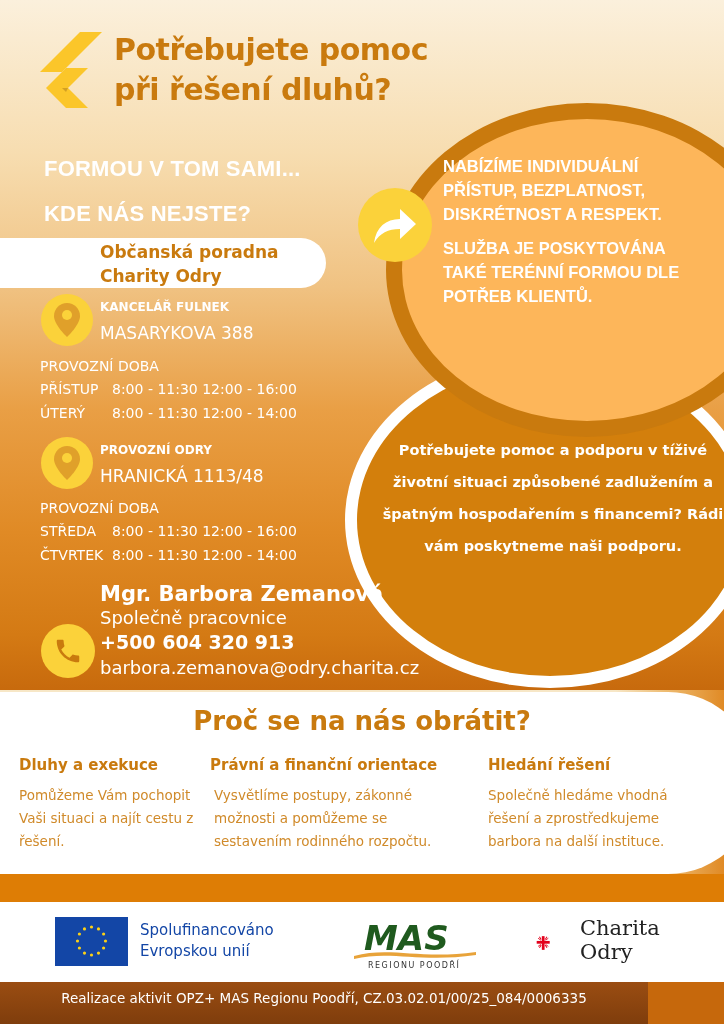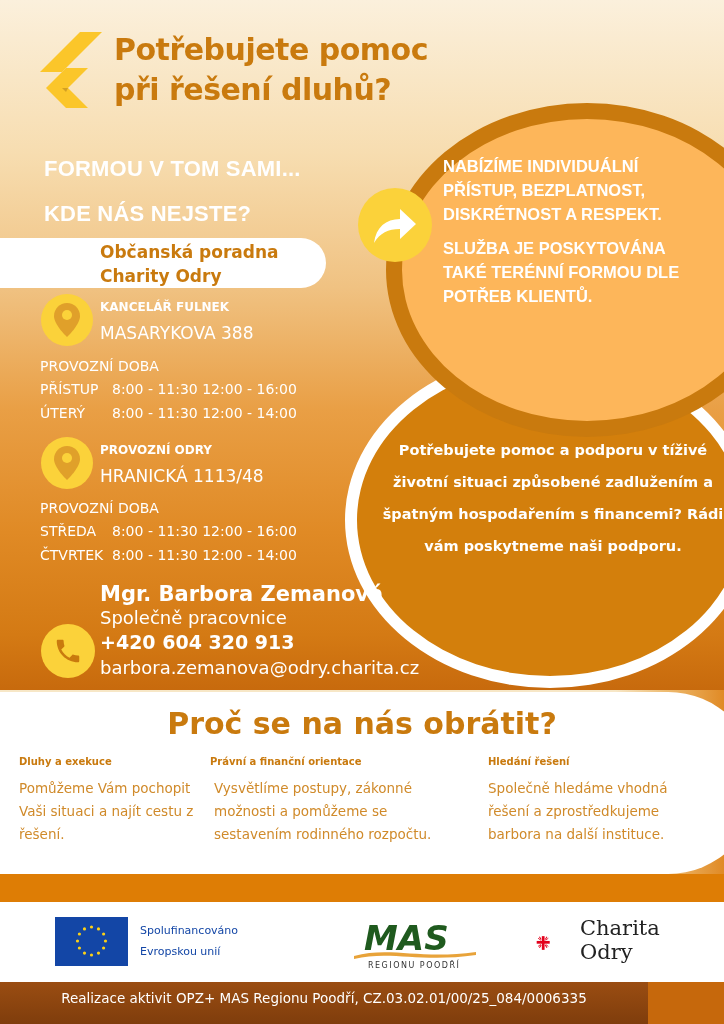--- a/index.html
+++ b/index.html
@@ -88,37 +88,37 @@
   }
   .why-bg {
     position: absolute; left: 0; top: 690px; width: 724px; height: 210px;
     background: linear-gradient(90deg, #f7e7c7 0%, #f7e7c7 85%, #eebb70 92%, #e08a25 100%);
   }
   .why-bg-bottom {
     position: absolute; left: 0; top: 874px; width: 724px; height: 28px; background: #de7d05;
   }
   .why-title {
     position: absolute; left: 0; width: 724px; top: 706px; text-align: center;
-    color: #c97a0e; font-weight: bold; font-size: 30px;
+    color: #c97a0e; font-weight: bold; font-size: 26px;
   }
   .why-col { position: absolute; top: 756px; }
   .why-col h3 {
-    margin: 0 0 10px 0; color: #c97a0e; font-size: 10px; font-weight: bold; white-space: nowrap;
+    margin: 0 0 10px 0; color: #c97a0e; font-size: 15px; font-weight: bold; white-space: nowrap;
   }
   .why-col p { margin: 0; color: #d08a2a; font-size: 13.5px; line-height: 23px; }
 
   
   .logos {
     position: absolute; left: 0; top: 902px; width: 724px; height: 80px; background: #fff;
   }
   .eu-flag {
     position: absolute; left: 55px; top: 15px; width: 73px; height: 49px; background: #1346a6;
   }
   .eu-text {
-    position: absolute; left: 140px; top: 18px; color: #1346a6; font-size: 11px; line-height: 21px;
+    position: absolute; left: 140px; top: 18px; color: #1346a6; font-size: 15px; line-height: 21px;
   }
   .mas-logo { position: absolute; left: 350px; top: 14px; width: 128px; height: 56px; }
   .charita-logo { position: absolute; left: 536px; top: 15px; width: 140px; height: 52px; }
   .charita-text {
     position: absolute; left: 580px; top: 916px; font-family: "DejaVu Serif", serif;
     font-size: 21px; line-height: 24px; color: #222;
   }
   .footer {
     position: absolute; left: 0; top: 982px; width: 648px; height: 42px;
     background: linear-gradient(180deg, #9a4d12 0%, #7f3d0c 100%);
@@ -199,21 +199,21 @@
     <span class="day" style="width:72px;">ČTVRTEK</span><span>8:00 - 11:30 12:00 - 14:00</span>
   </div>
 
   <div class="contact-name">Mgr. Barbora Zemanová</div>
   <div class="contact-role">Společně pracovnice</div>
   <div class="phone-circle">
     <svg width="30" height="30" viewBox="0 0 24 24">
       <path d="M6.6,10.8 C8,13.6 10.4,16 13.2,17.4 L15.4,15.2 C15.7,14.9 16.1,14.8 16.4,15 C17.5,15.4 18.7,15.6 20,15.6 C20.6,15.6 21,16 21,16.6 L21,20 C21,20.6 20.6,21 20,21 C10.6,21 3,13.4 3,4 C3,3.4 3.4,3 4,3 L7.5,3 C8.1,3 8.5,3.4 8.5,4 C8.5,5.3 8.7,6.5 9.1,7.6 C9.2,7.9 9.1,8.3 8.9,8.6 Z" fill="#c97a0e"></path>
     </svg>
   </div>
-  <div class="contact-phone">+420 604 320 913</div>
+  <div class="contact-phone">+500 604 320 913</div>
   <div class="contact-email">barbora.zemanova@odry.charita.cz</div>
 
   <div class="why-bg"></div>
   <div class="why-panel"></div>
   <div class="why-bg-bottom"></div>
   <div class="why-title">Proč se na nás obrátit?</div>
 
   <div class="why-col" style="left:19px; width:180px;">
     <h3>Dluhy a exekuce</h3>
     <p>Pomůžeme Vám pochopit Vaši situaci a najít cestu z řešení.</p>

